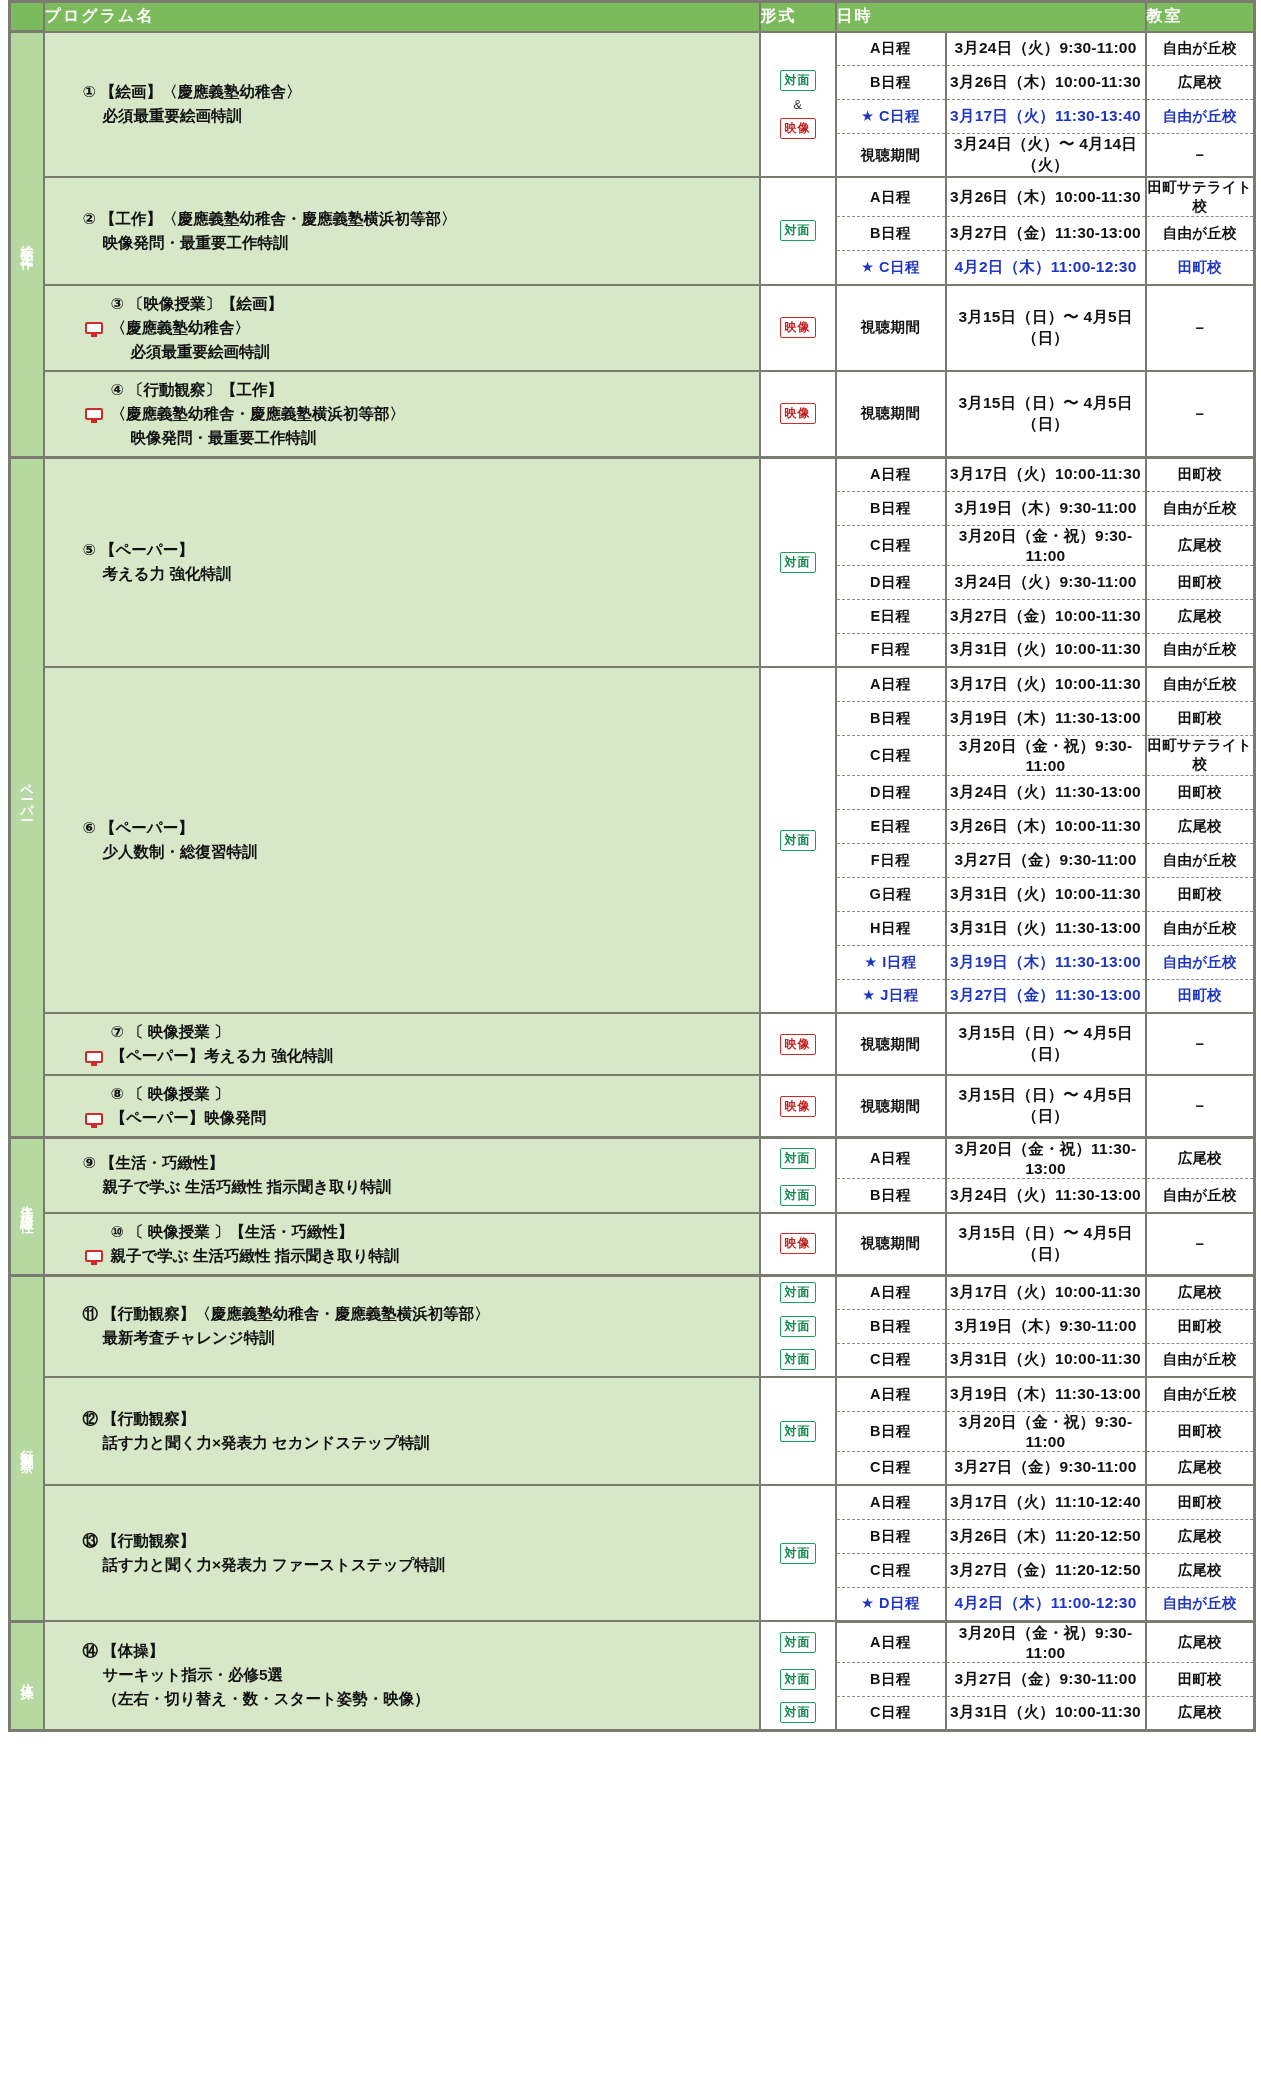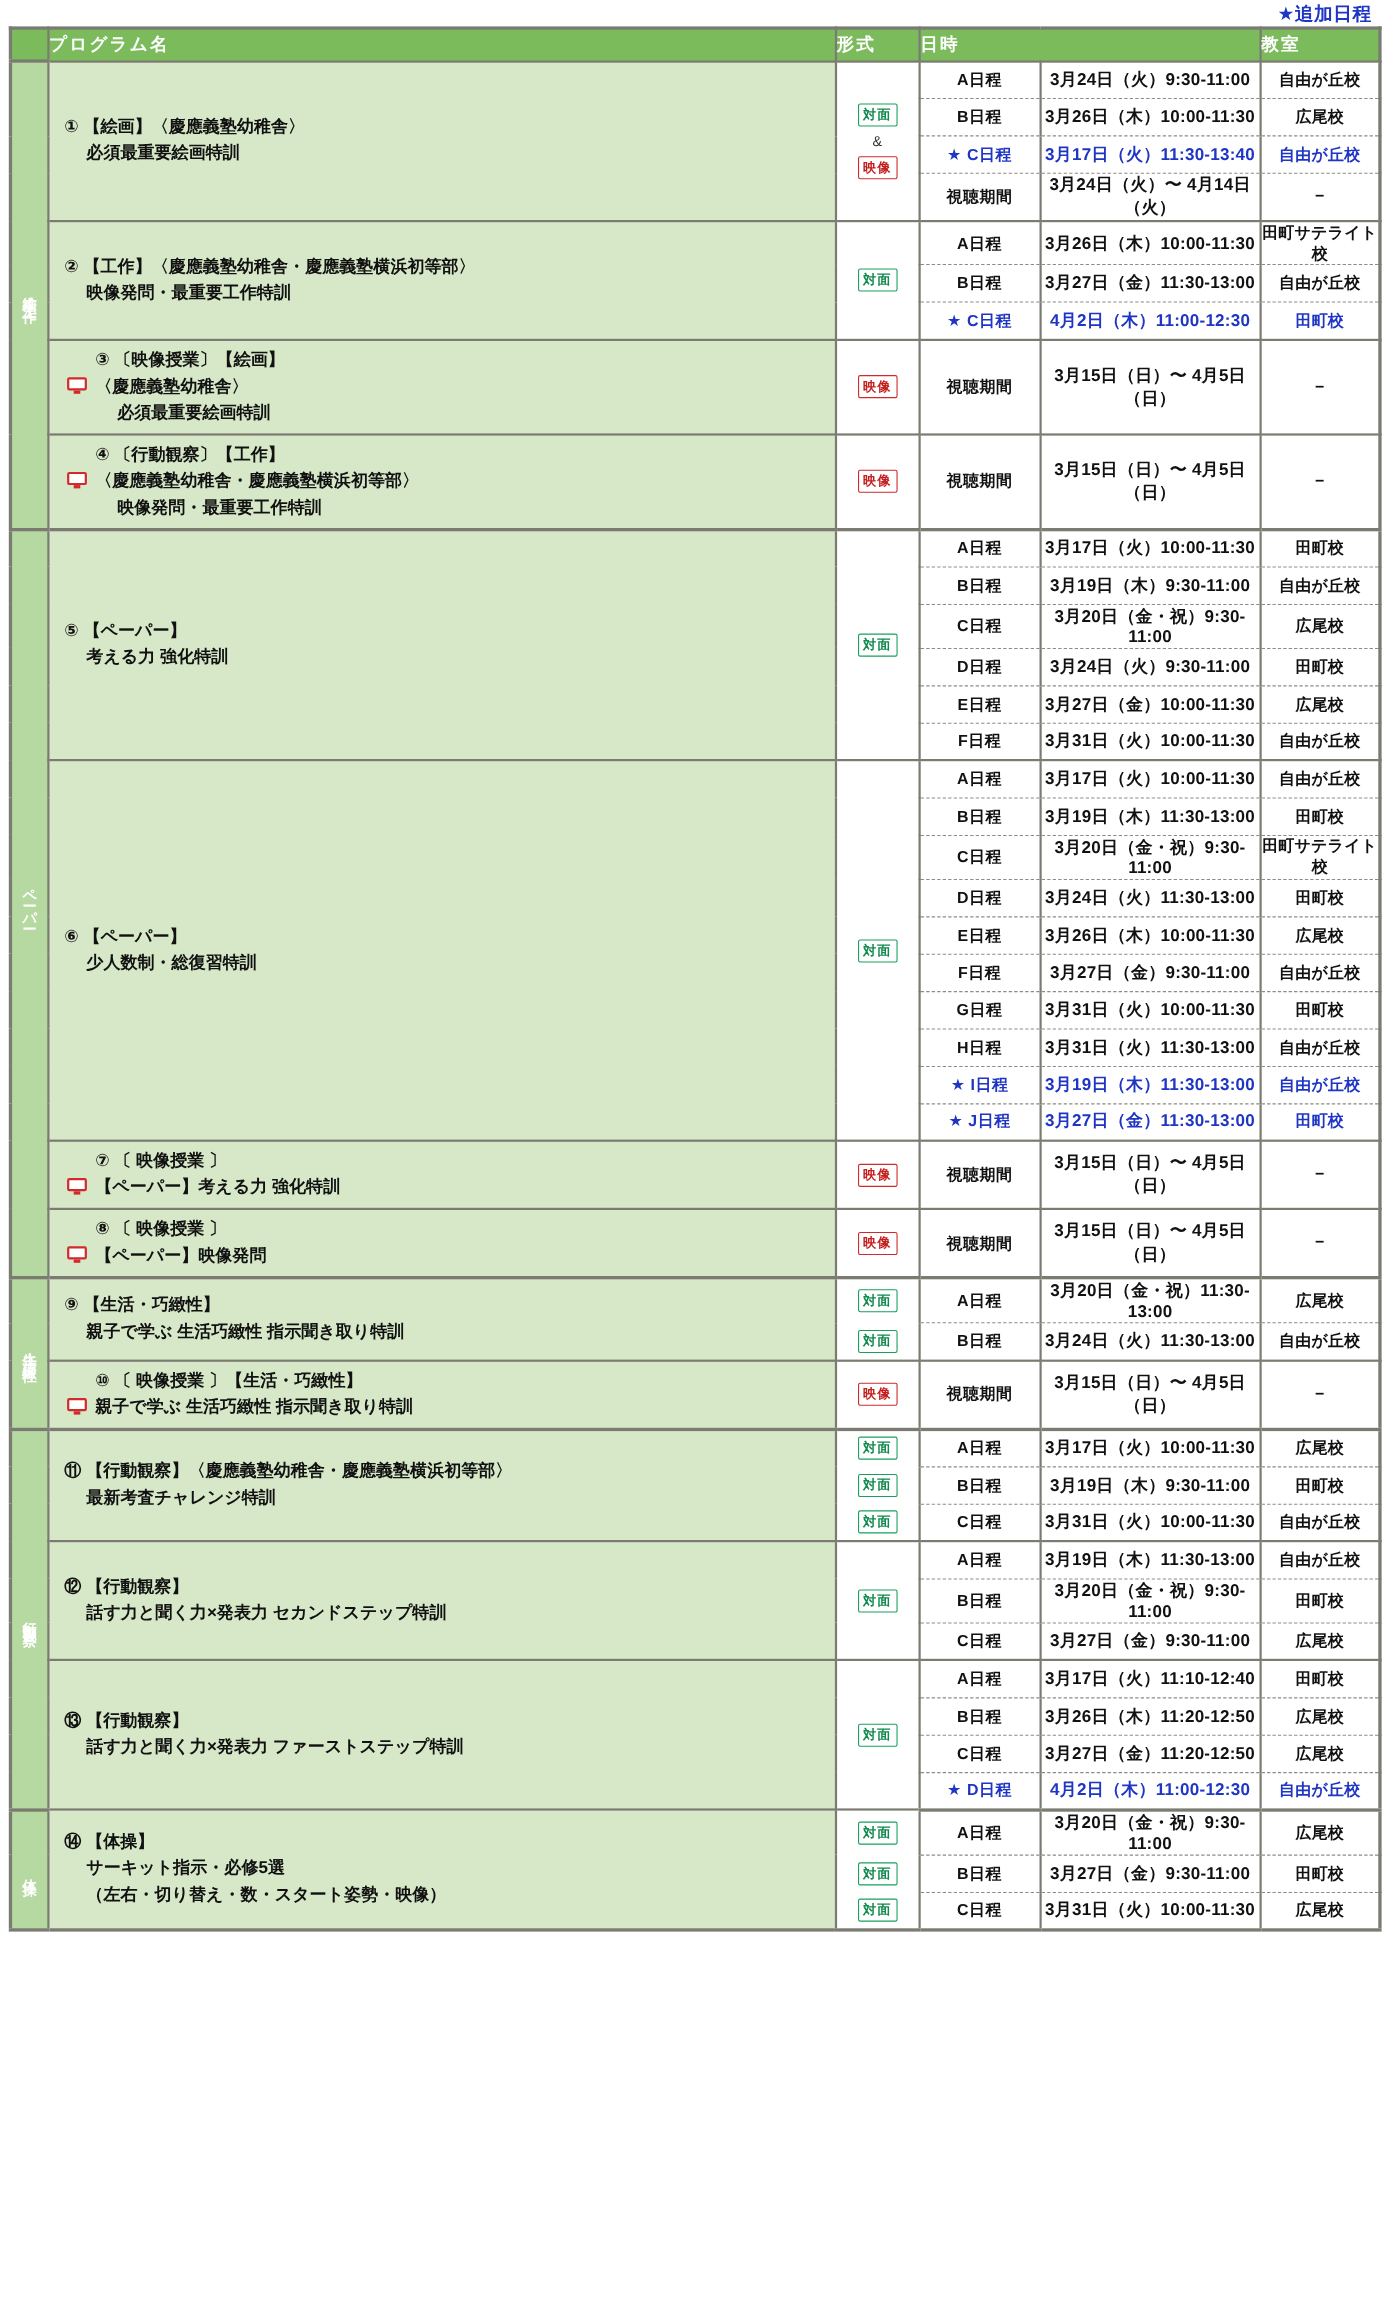--- a/index.html
+++ b/index.html
@@ -98,21 +98,21 @@
     line-height: 1.55;
     font-size: 15.5px;
     font-weight: bold;
     color: #111;
     border-top: 2px solid #7b7b72;
     border-bottom: 2px solid #7b7b72;
   }
   td.prog .ln { white-space: nowrap; }
   td.prog .ind { padding-left: 20px; }
 
-  .monrow { display: flex; align-items: flex-start; gap: 0; }
+  .monrow { display: flex; align-items: center; gap: 0; margin-left: 24px; }
   .mon {
     display: inline-block;
     width: 18px; height: 14px;
     position: relative;
     margin: 3px 8px 0 2px;
     flex: none;
   }
   .mon i {
     position: absolute; left: 0; top: 0;
     width: 18px; height: 12px;
@@ -174,21 +174,20 @@
   tr.grp-end > td { border-bottom: 2px solid #7b7b72; }
   tr.sec-end > td { border-bottom: 3px solid #7b7b72; }
 
   td.dashcell { border-top: 1.5px dashed #8c8c85; }
 </style>
 </head>
 <body>
 
 <div class="page">
 
-  <div class="topnote">★追加日程</div>
 
   <table class="sched">
     <colgroup>
       <col class="c-cat">
         <col class="c-prog">
         <col class="c-form">
       <col class="c-code">
         <col class="c-date">
         <col class="c-room">
     </colgroup>

